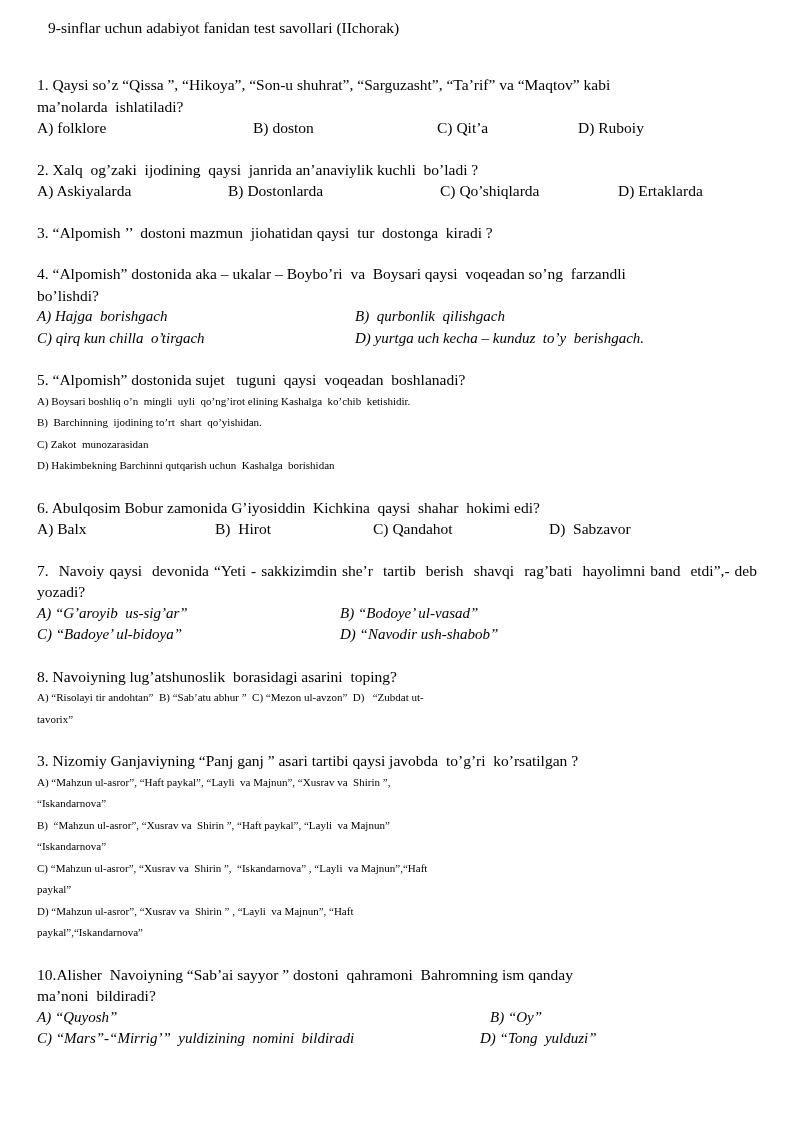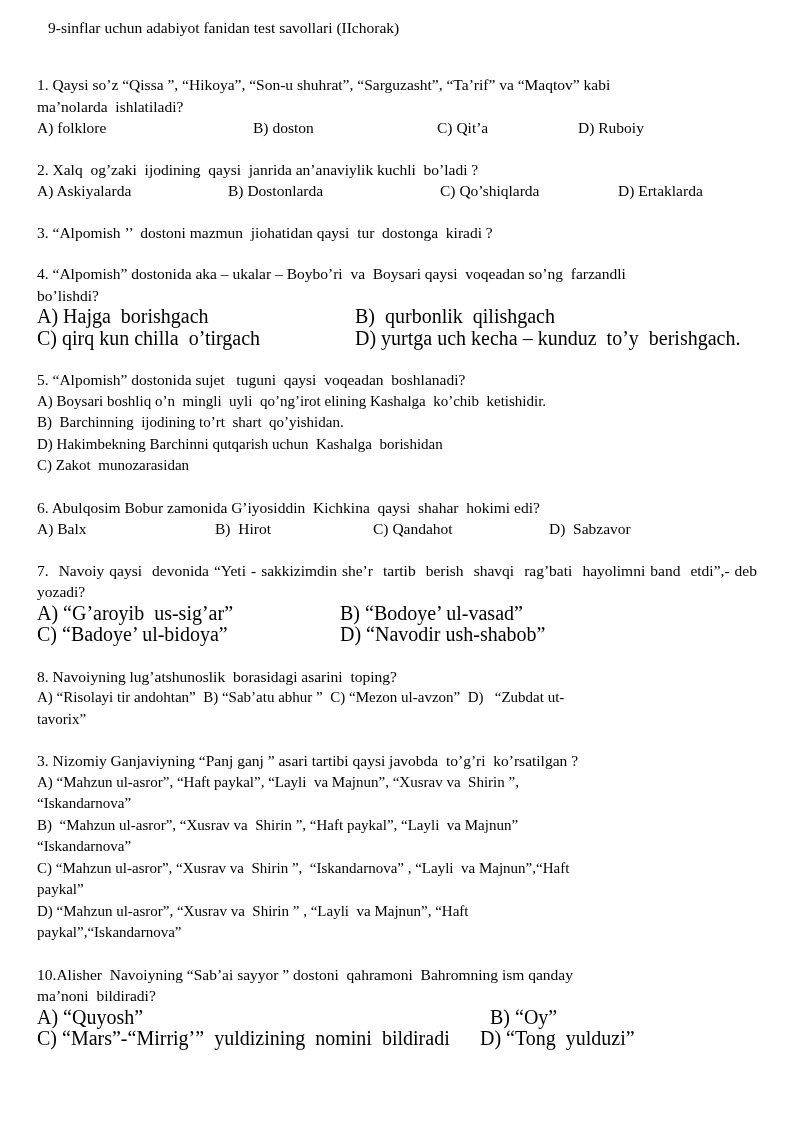--- a/index.html
+++ b/index.html
@@ -65,31 +65,32 @@
   .opt-row .opt {
     position: absolute;
     top: 0;
     white-space: pre;
   }
 
   
   .opt-row2 {
     position: relative;
     height: 21.5px;
-    font-size: 20px;
-    line-height: 21.5px;
+    font-size: 15px;
+    line-height: 21.5px;
+    font-style: italic;
   }
   .opt-row2 .opt {
     position: absolute;
     top: 0;
     white-space: pre;
   }
 
   .opt-full {
-    font-size: 15px;
+    font-size: 11px;
     line-height: 21.5px;
     white-space: pre-wrap;
     margin: 0;
   }
 </style>
 </head>
 <body>
 
 <div class="page">
 
@@ -140,22 +141,22 @@
       <span class="opt" style="left:318px">D) yurtga uch kecha – kunduz  to’y  berishgach.</span>
     </div>
   </div>
 
   <div class="spacer"></div>
 
   <div class="q-block">
     <div class="q-stem">5. “Alpomish” dostonida sujet   tuguni  qaysi  voqeadan  boshlanadi?</div>
     <div class="opt-full">A) Boysari boshliq o’n  mingli  uyli  qo’ng’irot elining Kashalga  ko’chib  ketishidir.</div>
     <div class="opt-full">B)  Barchinning  ijodining to’rt  shart  qo’yishidan.</div>
+    <div class="opt-full">C) Zakot  munozarasidan</div>
     <div class="opt-full">D) Hakimbekning Barchinni qutqarish uchun  Kashalga  borishidan</div>
-    <div class="opt-full">C) Zakot  munozarasidan</div>
   </div>
 
   <div class="spacer"></div>
 
   <div class="q-block">
     <div class="q-stem">6. Abulqosim Bobur zamonida G’iyosiddin  Kichkina  qaysi  shahar  hokimi edi?</div>
     <div class="opt-row">
       <span class="opt" style="left:0px">A) Balx</span>
       <span class="opt" style="left:178px">B)  Hirot</span>
       <span class="opt" style="left:336px">C) Qandahot</span>

